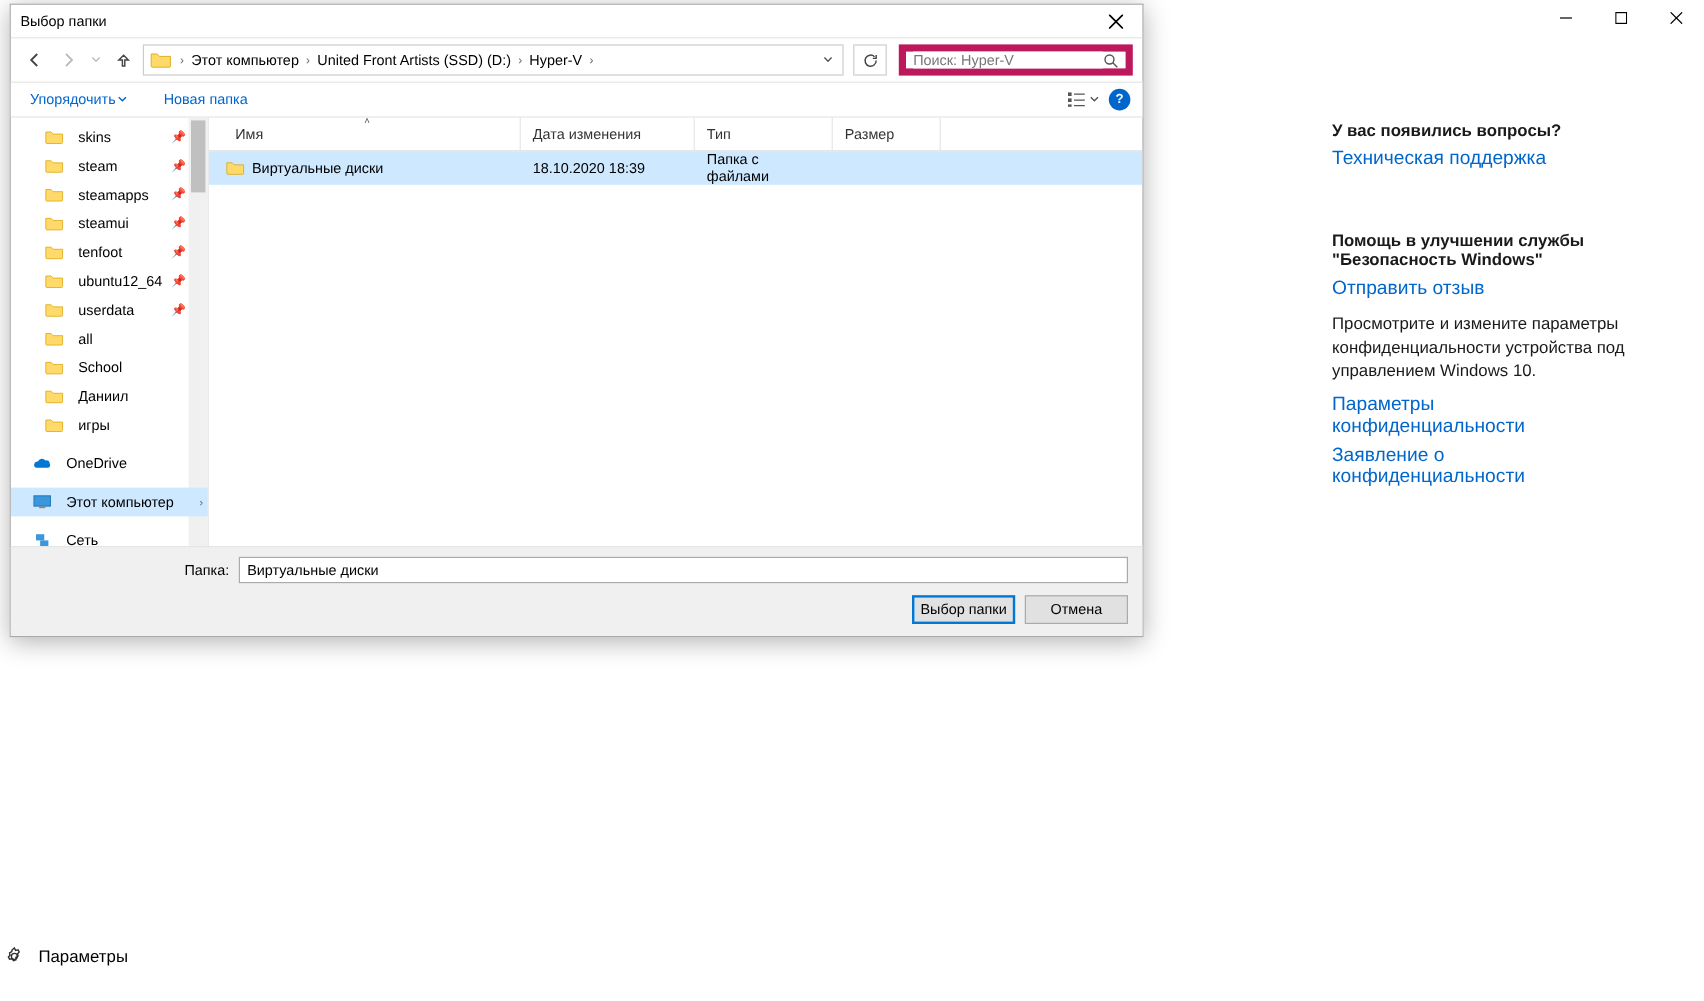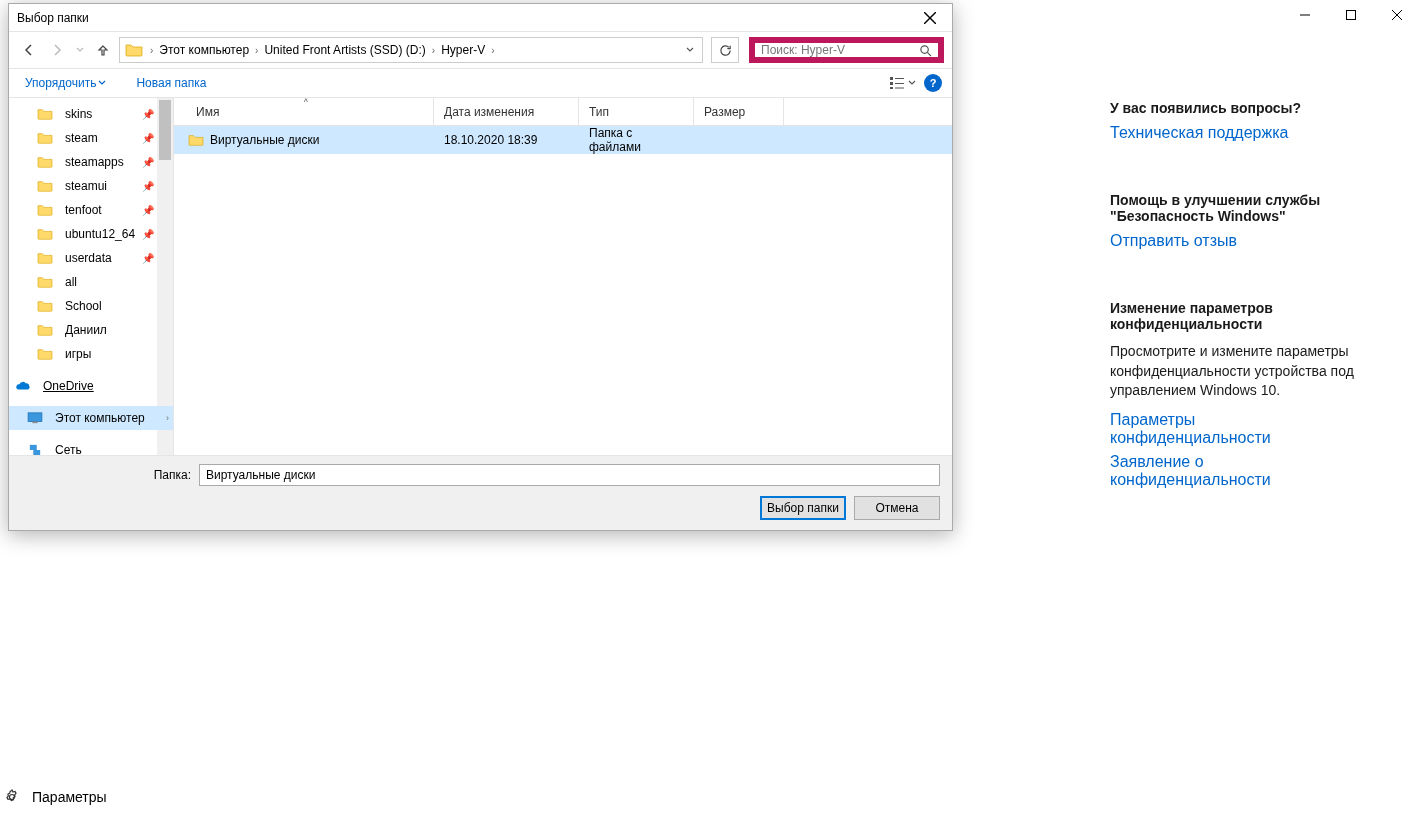--- a/index.html
+++ b/index.html
@@ -93,21 +93,20 @@
       </div>
   </div>
 
   <div class="app-right">
     <div class="rp-heading" style="margin-top:0">У вас появились вопросы?</div>
     <a class="rp-link">Техническая поддержка</a>
 
     <div class="rp-heading" style="margin-top:50px">Помощь в улучшении службы "Безопасность Windows"</div>
     <a class="rp-link">Отправить отзыв</a>
 
-    <div class="rp-heading" style="margin-top:50px">Изменение параметров конфиденциальности</div>
     <div class="rp-text">Просмотрите и измените параметры конфиденциальности устройства под управлением Windows 10.</div>
     <a class="rp-link" style="margin-top:10px">Параметры конфиденциальности</a>
     <a class="rp-link">Заявление о конфиденциальности</a>
   </div>
 
   <div class="app-footer">
     <svg class="gear-icon" viewBox="0 0 16 16">
         <path fill="none" stroke="#333" stroke-width="1.2" d="M8 10.5A2.5 2.5 0 108 5.5a2.5 2.5 0 000 5zM8 1l1 2 2-.5 1 1.7-1.3 1.6.3 2-1.8 1 .1 2-2 .7-1.3-1.6-2 .4-1-1.7 1.3-1.6-.3-2 1.8-1L6 2.7 8 1z"></path>
       </svg>
     <span style="font-size:14px">Параметры</span>
@@ -271,21 +270,21 @@
             <path fill="#ffd96a" stroke="#d9a400" stroke-width="0.7" d="M1 3h5l2 2h9v8a1 1 0 01-1 1H2a1 1 0 01-1-1V3z"></path>
           </svg>
           <span>Даниил</span>
         </div>
         <div class="tree-item">
           <svg class="folder-icon" viewBox="0 0 18 16">
             <path fill="#ffd96a" stroke="#d9a400" stroke-width="0.7" d="M1 3h5l2 2h9v8a1 1 0 01-1 1H2a1 1 0 01-1-1V3z"></path>
           </svg>
           <span>игры</span>
         </div>
-        <div class="tree-item" style="padding-left: 6px; margin-top: 8px; text-decoration: underline;">
+        <div class="tree-item" style="padding-left: 18px; margin-top: 8px;">
           <svg class="onedrive-icon" viewBox="0 0 18 12">
             <path fill="#0078d4" d="M5 4a4 4 0 017-1 3 3 0 014 3 2.5 2.5 0 01-2 4H4a3 3 0 011-6z"></path>
           </svg>
           <span>OneDrive</span>
         </div>
         <div class="tree-item selected" style="padding-left: 18px; margin-top: 8px;">
           <svg class="pc-icon" viewBox="0 0 18 14">
             <rect x="1" y="1" width="16" height="10" fill="#3a96dd" stroke="#2277bb"></rect>
             <rect x="6" y="11" width="6" height="2" fill="#888"></rect>
           </svg>

